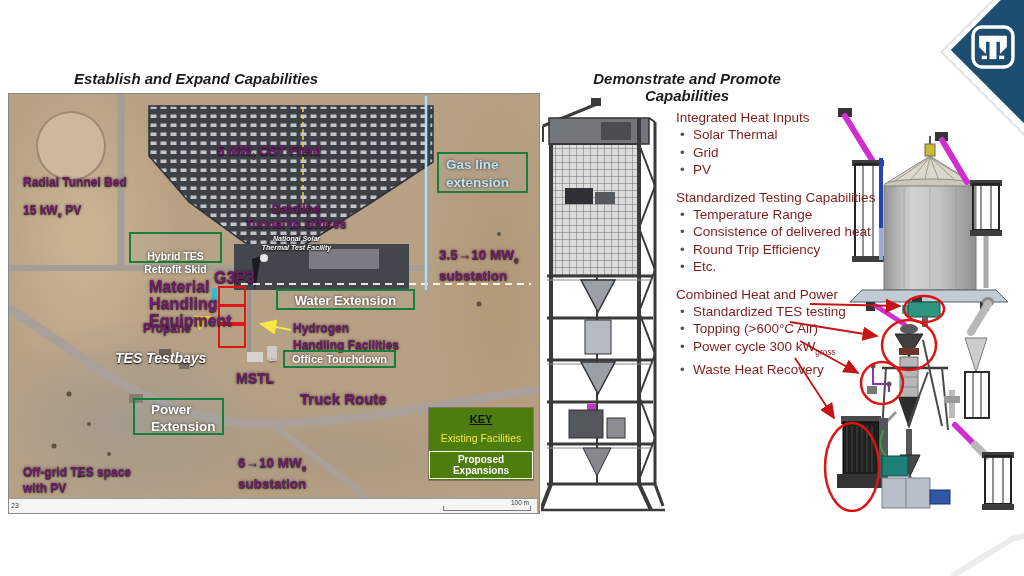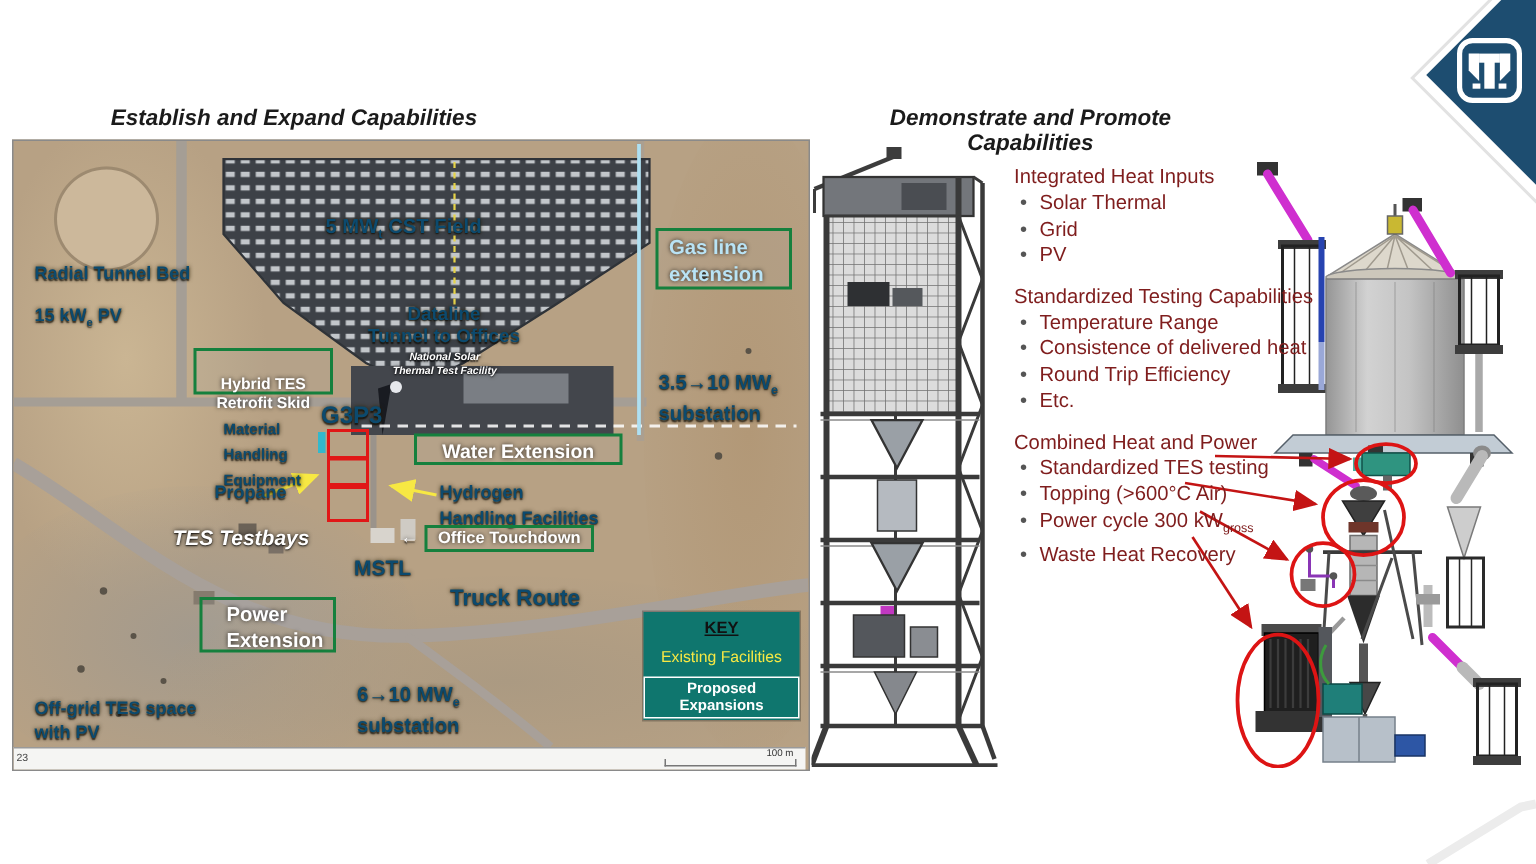--- a/index.html
+++ b/index.html
@@ -9,26 +9,26 @@
   
   .heading{font-size:15px;font-weight:bold;font-style:italic;color:#1b1b1b;text-align:center;}
   
   .diamond{position:absolute;transform:rotate(45deg);}
   .diamond.outer{left:972px;top:-25px;width:150px;height:150px;background:#fff;border:2px solid #e2e2e2;}
   .diamond.inner{left:979px;top:-18px;width:136px;height:136px;background:#1d4d70;}
   
   .map{left:8px;top:93px;width:530px;height:419px;background:#b7a184;border:1px solid #8a8a8a;overflow:hidden;}
   .blotch{position:absolute;border-radius:50%;}
   .map-label{position:absolute;font-weight:bold;line-height:1.25;white-space:nowrap;}
-  .yl{color:#0c4a6e;text-shadow:0 0 3px rgba(40,30,0,.85),0 1px 1px rgba(0,0,0,.7);}
+  .yl{color:#701a75;text-shadow:0 0 3px rgba(40,30,0,.85),0 1px 1px rgba(0,0,0,.7);}
   .wl{color:#ffffff;text-shadow:0 0 3px rgba(0,0,0,.8),0 1px 1px rgba(0,0,0,.7);font-style:italic;}
   .bluebox{position:absolute;border:2px solid #15803d;color:#fff;font-weight:bold;text-align:center;
            text-shadow:0 0 3px rgba(0,0,0,.75);background:rgba(150,190,210,.07);box-sizing:border-box;}
   sub{font-size:.62em;}
-  .keybox{position:absolute;left:420px;top:314px;width:104px;height:72px;background:#0f766e;
+  .keybox{position:absolute;left:420px;top:314px;width:104px;height:72px;background:#4d7c0f;
           text-align:center;box-shadow:0 0 0 1px rgba(0,0,0,.25);}
   .keybox .ktitle{margin-top:5px;font-size:11px;font-weight:bold;color:#111;text-decoration:underline;}
   .keybox .kexist{margin-top:7px;font-size:10.5px;font-weight:normal;color:#f7e843;}
   .keybox .kprop{display:inline-block;margin-top:7px;border:1.5px solid #fff;padding:2px 5px;
           font-size:10px;font-weight:bold;color:#fff;}
   .strip{position:absolute;left:0;top:404px;width:528px;height:15px;background:#f5f5f3;border-top:1px solid #9a9a9a;}
   .pageno{position:absolute;left:2px;top:3px;font-size:7px;color:#444;}
   .scalewrap{position:absolute;right:6px;top:0px;text-align:right;}
   .scaletext{font-size:6.5px;color:#333;margin-right:2px;}
   .scalebar{width:86px;height:4px;border:1px solid #777;border-top:none;margin-top:0px;}
@@ -144,21 +144,21 @@
     </div>
     <div class="map-label wl" style="left:230px;top:141px;width:115px;text-align:center;font-size:7px;line-height:8.5px;font-weight:600">
       <div>National Solar</div>
       <div>Thermal Test Facility</div>
     </div>
     <div class="bluebox" style="left:120px;top:138px;width:93px;height:31px;font-size:10.5px;line-height:13px;padding-top:16px">
       <div>Hybrid TES</div>
       <div>Retrofit Skid</div>
     </div>
     <div class="map-label yl" style="left:205px;top:174px;font-size:16px">G3P3</div>
-    <div class="map-label yl" style="left:140px;top:184px;font-size:10px;line-height:17px">
+    <div class="map-label yl" style="left:140px;top:184px;font-size:16px;line-height:17px">
       <div>Material</div>
       <div>Handling</div>
       <div>Equipment</div>
     </div>
     <div class="map-label yl" style="left:134px;top:227px;font-size:12px">Propane</div>
     <div class="bluebox" style="left:267px;top:195px;width:139px;height:21px;font-size:13px;line-height:19px">Water Extension</div>
     <div class="map-label yl" style="left:284px;top:226px;font-size:12px;line-height:17px">
       <div>Hydrogen</div>
       <div>Handling Facilities</div>
     </div>

